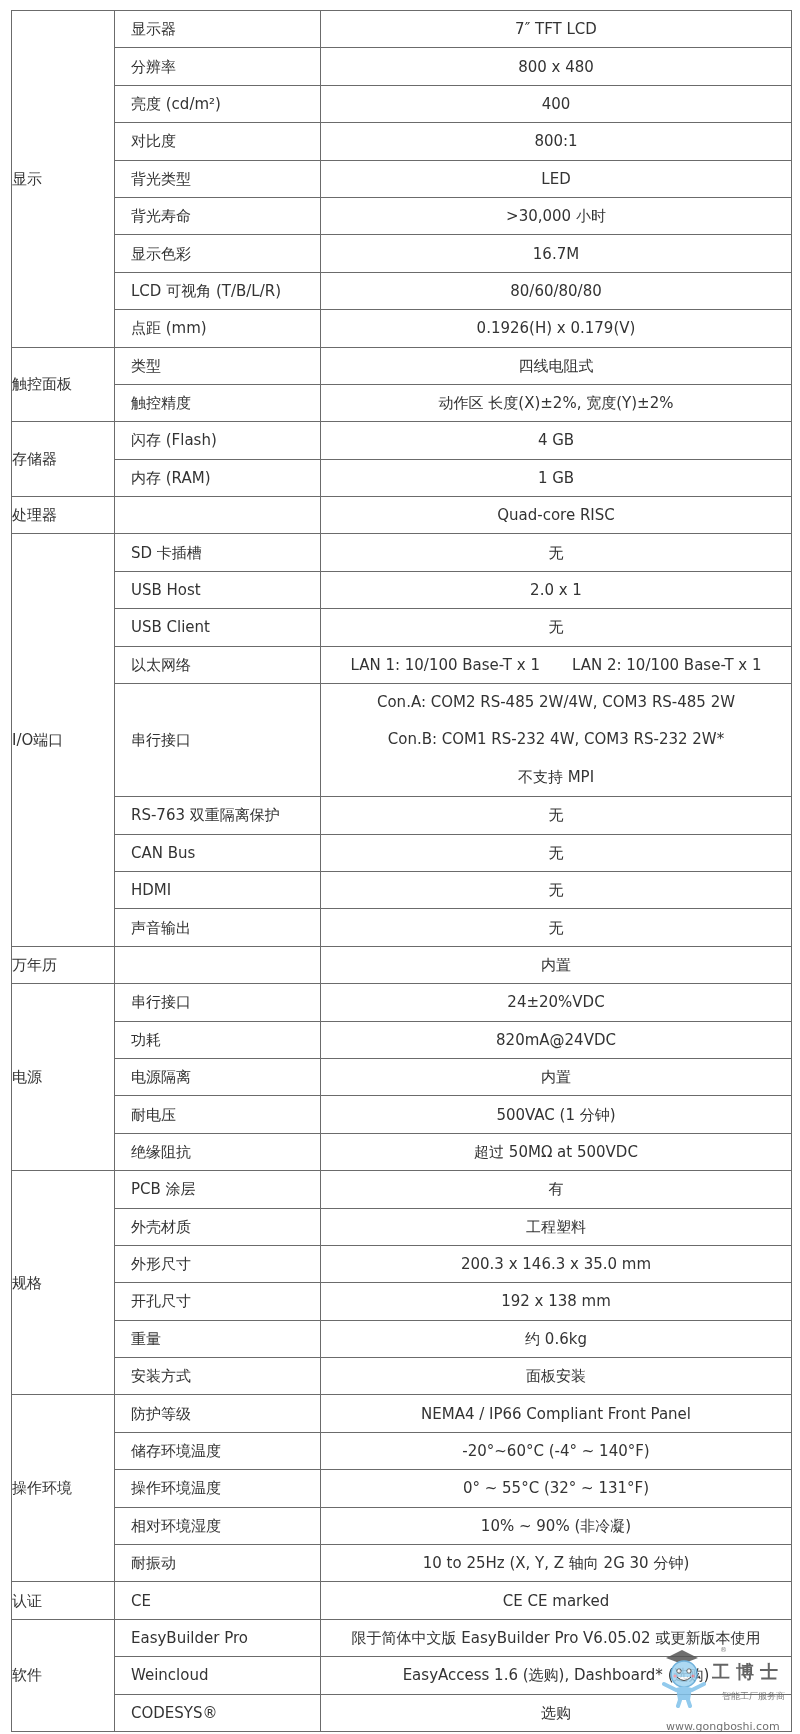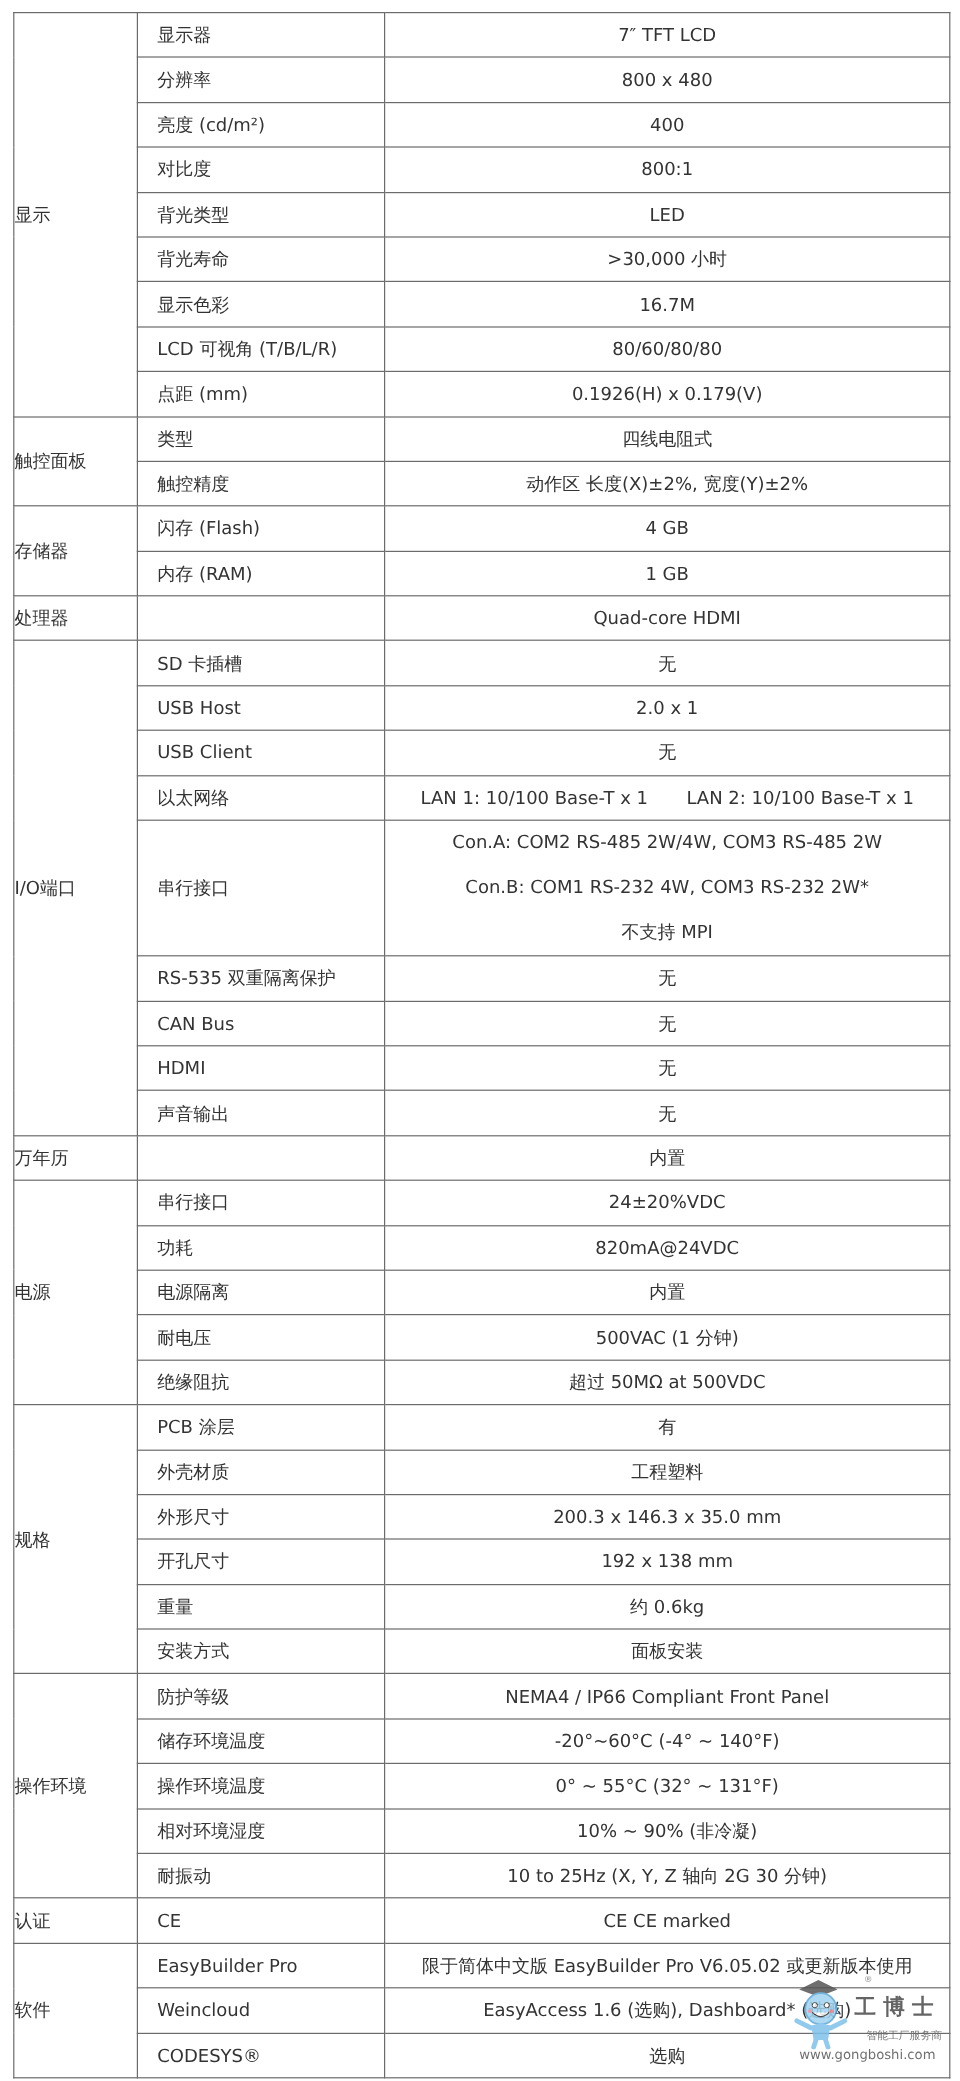--- a/index.html
+++ b/index.html
@@ -14,21 +14,21 @@
   td.label { padding-left:16px !important; text-align:left; vertical-align:middle; white-space:nowrap;margin-top:48px; }
   td.val { text-align:center; vertical-align:middle; white-space:nowrap; }
   tr.r { height:37.4px; }
   tr.r3 { height:112px; }
   .line { display:block; height:37.4px; line-height:37.4px; }
   .gap { display:inline-block; width:32px; }
   .wm { position:absolute; left:660px; top:1644px; width:135px; height:88px; pointer-events:none; }
   .wm .brand { position:absolute; left:52px; top:16px; font-family:"DejaVu Serif",serif; font-size:18px;
                font-weight:bold; color:#4a4a4a; letter-spacing:6px; opacity:0.85; }
   .wm .sub { position:absolute; left:62px; top:46px; font-size:9px; color:#666; opacity:0.85; }
-  .wm .url { position:absolute; left:6px; top:62px; font-size:11px; color:#555; opacity:0.85; }
+  .wm .url { position:absolute; left:6px; top:76px; font-size:11px; color:#555; opacity:0.85; }
   .wm .reg { position:absolute; left:60px; top:2px; font-size:7px; color:#888; }
 </style>
 </head>
 <body>
 
 <table class="spec">
   <colgroup>
       <col class="c1">
       <col class="c2">
       <col class="c3">
@@ -89,21 +89,21 @@
       <td class="val">4 GB</td>
     </tr>
     <tr class="r">
       <td class="label">内存 (RAM)</td>
       <td class="val">1 GB</td>
     </tr>
 
     <tr class="r">
       <td class="cat">处理器</td>
       <td class="label"></td>
-      <td class="val">Quad-core HDMI</td>
+      <td class="val">Quad-core RISC</td>
     </tr>
 
     <tr class="r">
       <td class="cat" rowspan="9">I/O端口</td>
       <td class="label">SD 卡插槽</td>
       <td class="val">无</td>
     </tr>
     <tr class="r">
       <td class="label">USB Host</td>
       <td class="val">2.0 x 1</td>
@@ -120,21 +120,21 @@
     </tr>
     <tr class="r3">
       <td class="label">串行接口</td>
       <td class="val">
         <span class="line">Con.A: COM2 RS-485 2W/4W, COM3 RS-485 2W</span>
         <span class="line">Con.B: COM1 RS-232 4W, COM3 RS-232 2W*</span>
         <span class="line">不支持 MPI</span>
       </td>
     </tr>
     <tr class="r">
-      <td class="label">RS-535 双重隔离保护</td>
+      <td class="label">RS-763 双重隔离保护</td>
       <td class="val">无</td>
     </tr>
     <tr class="r">
       <td class="label">CAN Bus</td>
       <td class="val">无</td>
     </tr>
     <tr class="r">
       <td class="label">HDMI</td>
       <td class="val">无</td>
     </tr>

